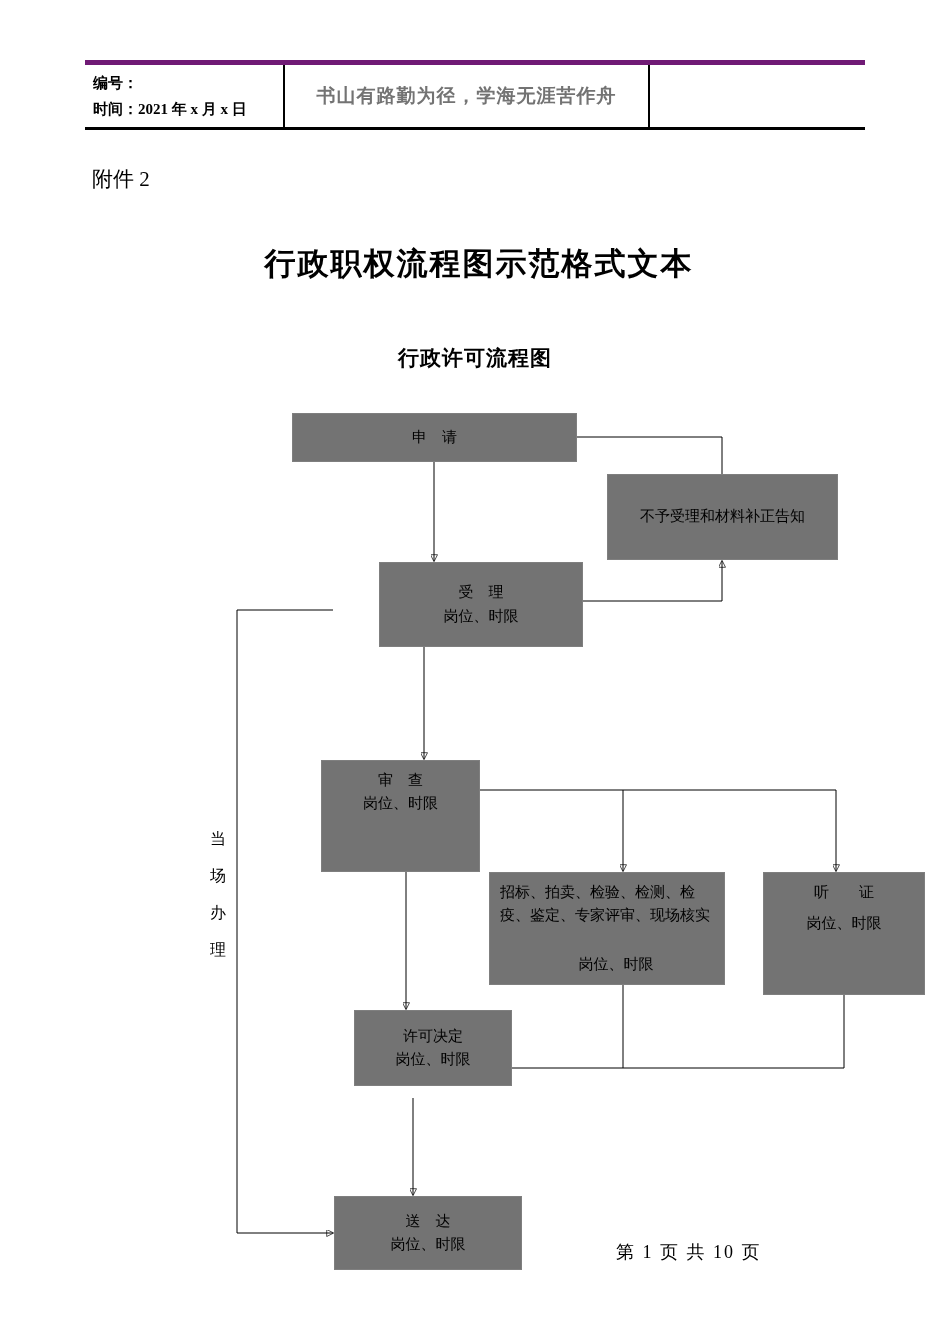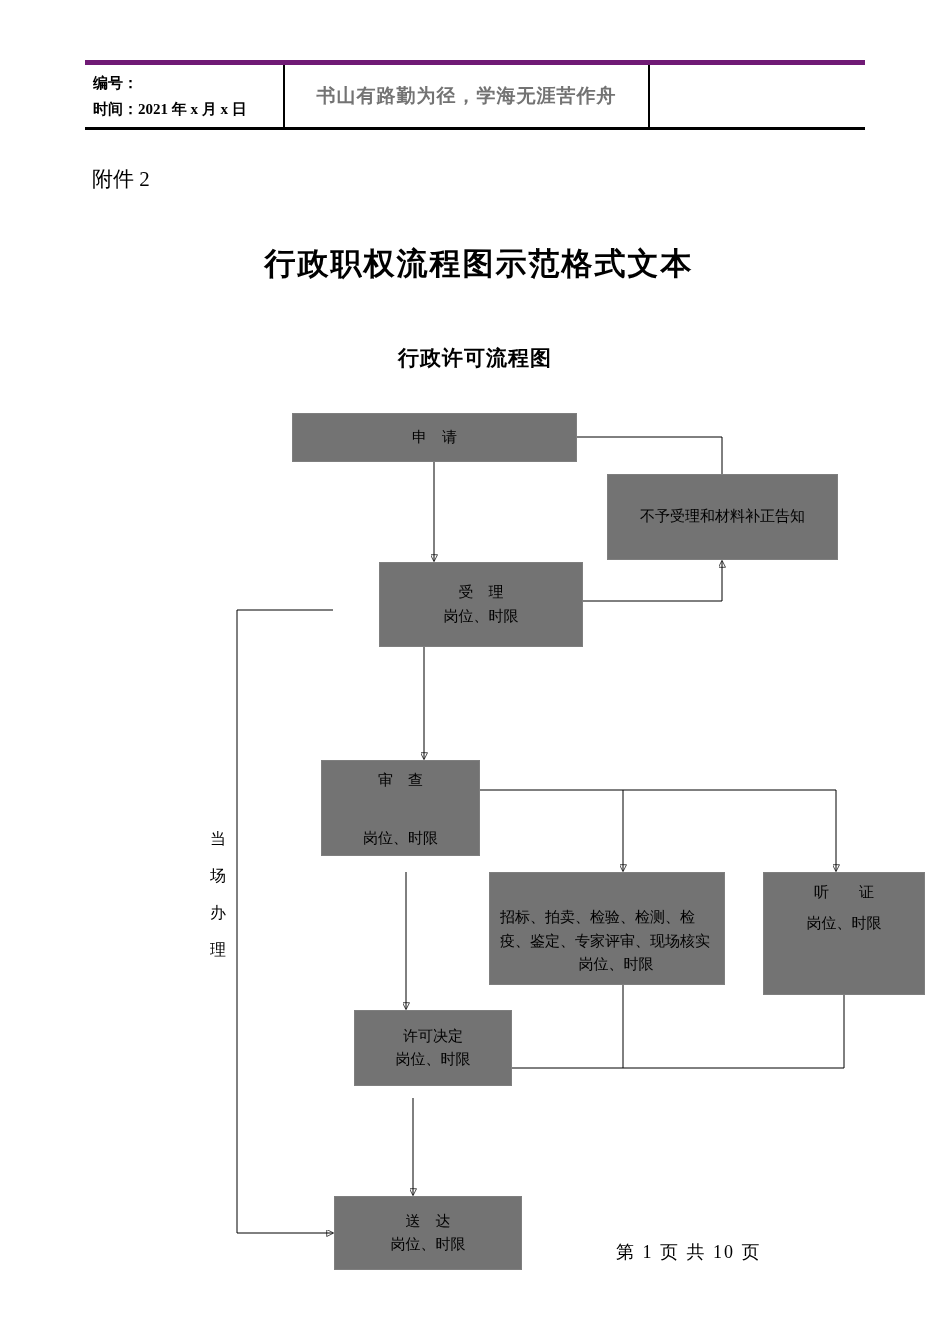--- a/index.html
+++ b/index.html
@@ -75,24 +75,24 @@
     background: #737373;
     font-size: 15px;
     line-height: 1.55;
     display: flex; flex-direction: column;
     align-items: center; justify-content: center;
     text-align: center;
   }
   .node-apply    { left: 292px; top: 413px;  width: 285px; height: 49px; }
   .node-reject   { left: 607px; top: 474px;  width: 231px; height: 86px; }
   .node-accept   { left: 333px; top: 562px;  width: 204px; height: 85px; margin-left: 46px; }
-  .node-review   { left: 321px; top: 760px;  width: 159px; height: 96px;
-                   justify-content: flex-start; padding-top: 8px; gap: 35px; }
+  .node-review   { left: 321px; top: 760px;  width: 159px; height: 112px;
+                   justify-content: flex-start; padding-top: 8px; }
   .node-special  { left: 489px; top: 872px;  width: 236px; height: 113px;
-                   align-items: flex-start; justify-content: flex-end;
+                   align-items: flex-start; justify-content: space-between;
                    padding: 8px 10px; text-align: left; }
   .node-special .node-sub { align-self: center; padding-left: 18px; }
   .node-hearing  { left: 763px; top: 872px;  width: 162px; height: 123px;
                    justify-content: flex-start; padding-top: 8px; gap: 8px; }
   .node-decision { left: 334px; top: 1010px; width: 158px; height: 76px; margin-left: 20px; }
   .node-delivery { left: 334px; top: 1196px; width: 188px; height: 74px; }
 
   .onsite-label {
     position: absolute;
     left: 207px; top: 820px;

